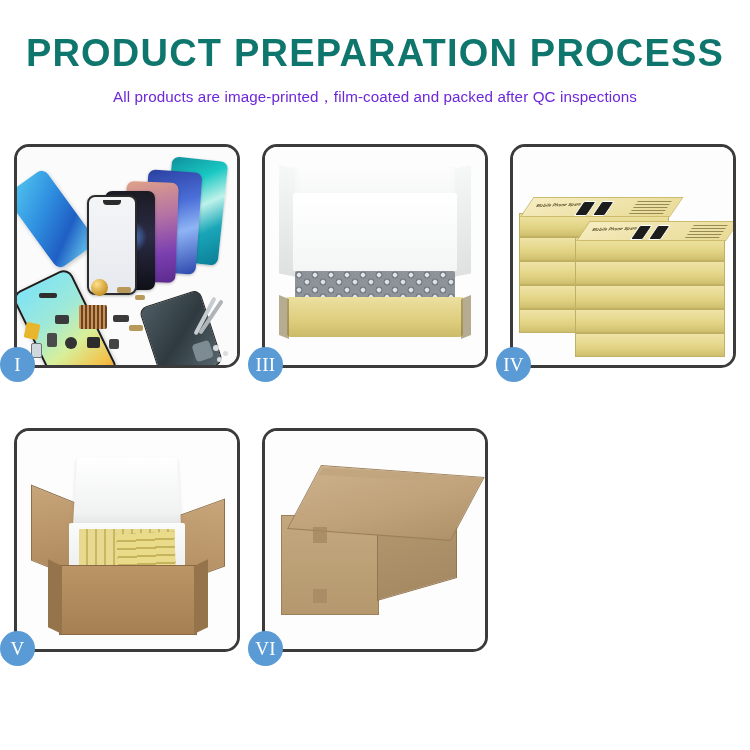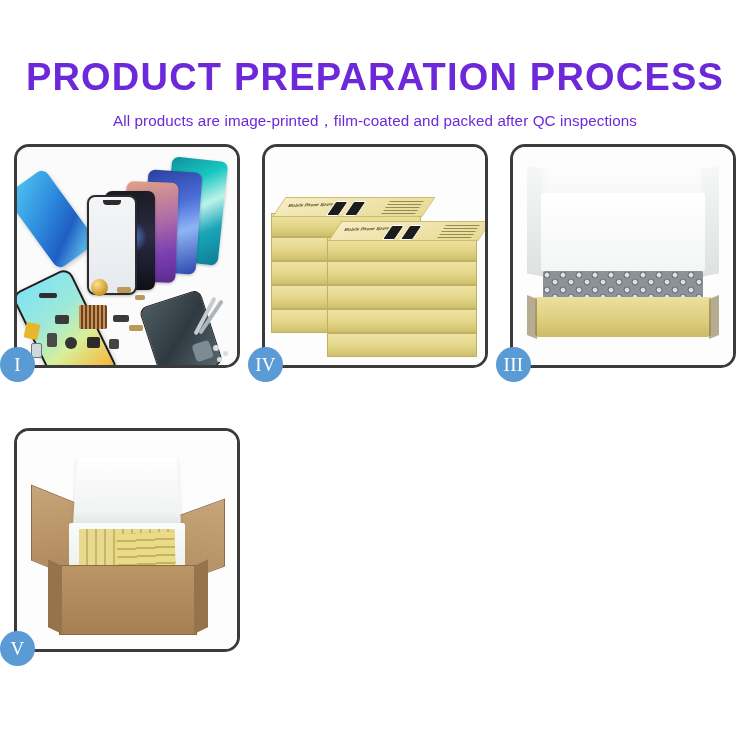--- a/index.html
+++ b/index.html
@@ -17,25 +17,25 @@
 
   
   .header {
     position: absolute;
     left: 0; top: 0;
     width: 750px;
     text-align: center;
   }
   .title {
     margin: 0;
-    padding-top: 56px;
+    padding-top: 32px;
     font-size: 38px;
     font-weight: 700;
     letter-spacing: 1.2px;
-    color: #6d28d9;
+    color: #0f766e;
     font-family: "Liberation Sans", sans-serif;
     white-space: nowrap;
   }
   .subtitle {
     margin: 0;
     padding-top: 12px;
     font-size: 15.2px;
     font-weight: 400;
     color: #6d28d9;
     letter-spacing: 0.1px;
@@ -473,20 +473,30 @@
       <div class="screw s1"></div>
       <div class="screw s2"></div>
       <div class="screw s3"></div>
     </div>
     <div class="badge">I</div>
   </div>
 
 
   <div class="panel">
     <div class="panel-inner">
+      <div class="box3-lid"></div>
+      <div class="box3-foam"></div>
+      <div class="box3-bubbles"></div>
+      <div class="box3-base"></div>
+    </div>
+    <div class="badge">III</div>
+  </div>
+
+  <div class="panel">
+    <div class="panel-inner">
       <div class="stack">
         <div class="sbox sb5"></div>
         <div class="sbox sb4"></div>
         <div class="sbox sb3"></div>
         <div class="sbox sb2"></div>
         <div class="sbox sb1">
           <div class="sbox-top">
             <div class="lbl">Mobile Phone Spare Parts</div>
             <div class="phone-icon" style="left:52px"></div>
             <div class="phone-icon" style="left:70px"></div>
@@ -505,35 +515,36 @@
             <div class="spec-lines"></div>
           </div>
         </div>
       </div>
     </div>
     <div class="badge">IV</div>
   </div>
 
   <div class="panel">
     <div class="panel-inner">
-      <div class="box3-lid"></div>
-      <div class="box3-foam"></div>
-      <div class="box3-bubbles"></div>
-      <div class="box3-base"></div>
-    </div>
-    <div class="badge">III</div>
-  </div>
-
-  <div class="panel">
-    <div class="panel-inner">
       <div class="v-flap-l"></div>
       <div class="v-flap-r"></div>
       <div class="v-foam-lid"></div>
       <div class="v-foam-body"></div>
       <div class="v-inner-boxes"></div>
       <div class="v-inner-boxes2"></div>
       <div class="v-body"></div>
     </div>
     <div class="badge">V</div>
   </div>
 
+  <div class="panel">
+    <div class="panel-inner">
+      <div class="c-front"></div>
+      <div class="c-side"></div>
+      <div class="c-top"></div>
+      <div class="c-tape"></div>
+      <div class="c-seam"></div>
+      <div class="c-seam2"></div>
+    </div>
+    <div class="badge">VI</div>
+  </div>
 
 </div>
 
 </body></html>

